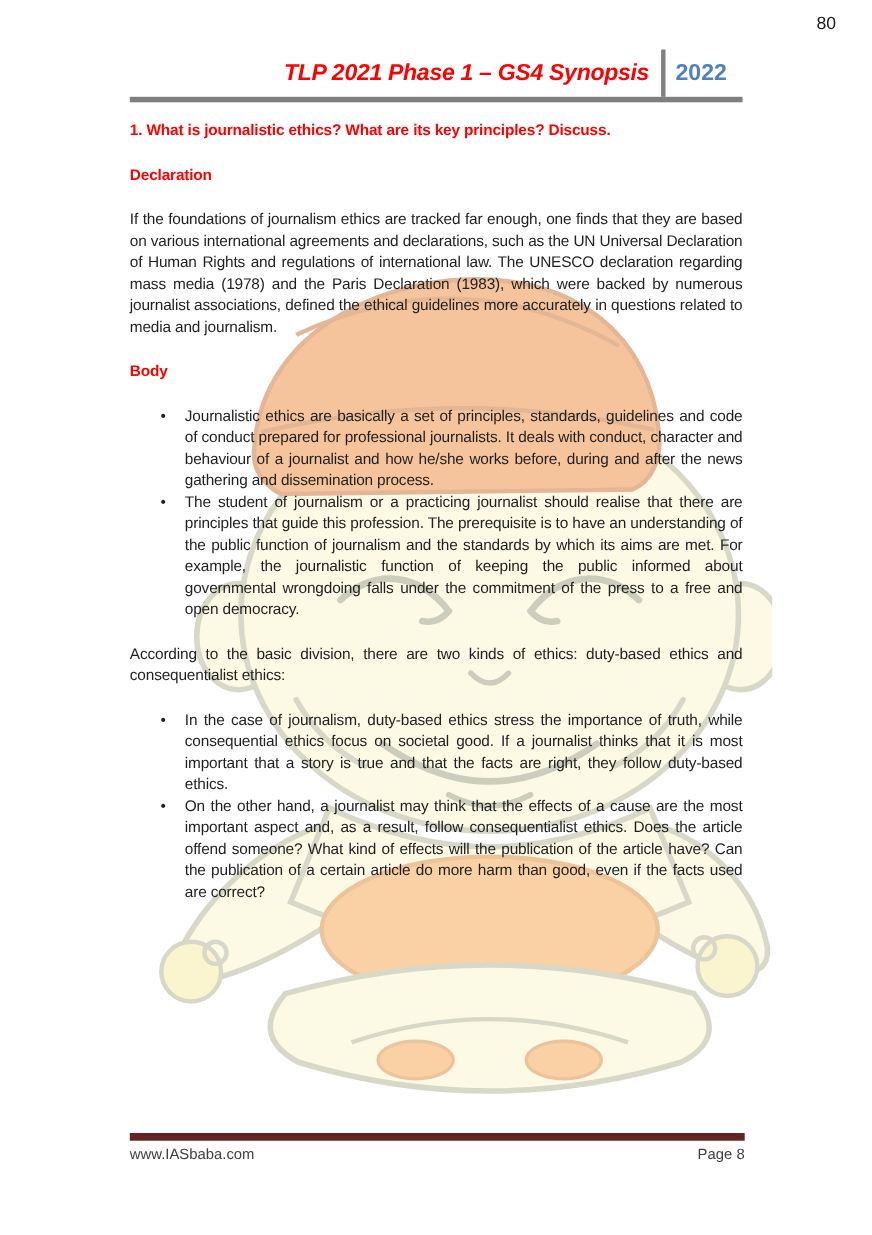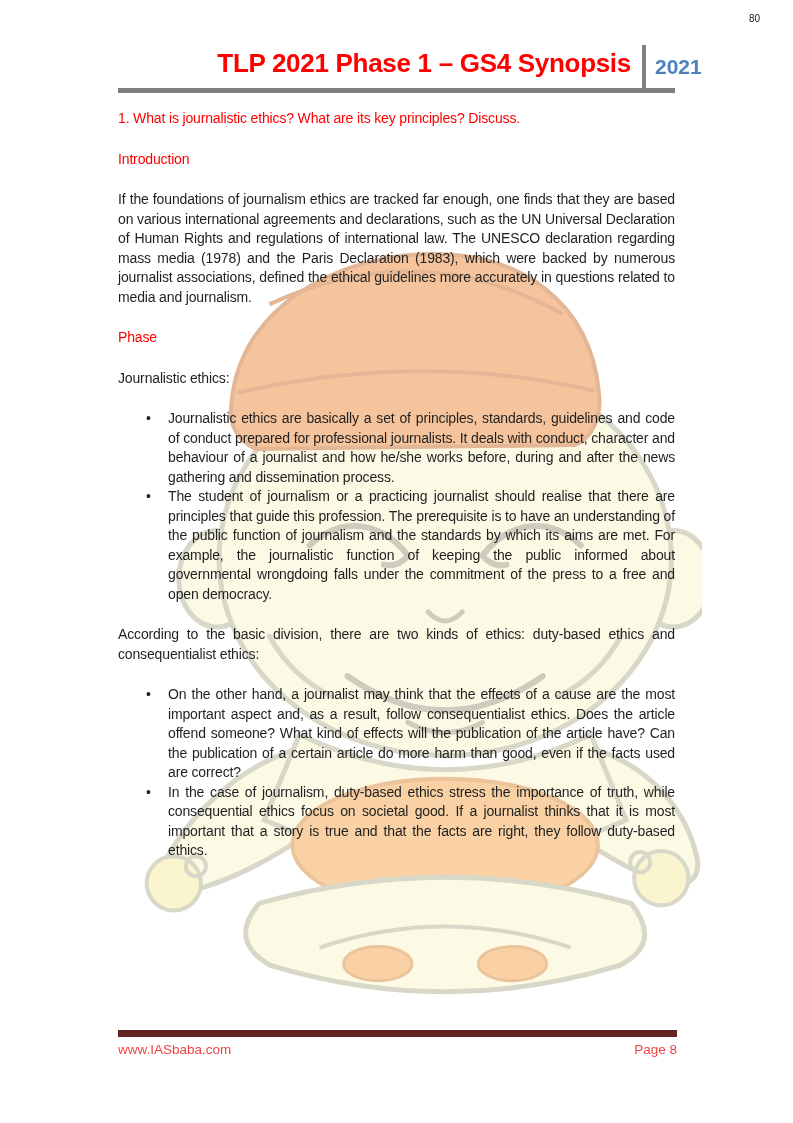--- a/index.html
+++ b/index.html
@@ -6,32 +6,32 @@
   .page {
     position:relative;
     width:793px; height:1123px;
     background:#ffffff;
     overflow:hidden;
     font-family:"Liberation Sans", sans-serif;
     color:#1f1f1f;
   }
   .corner-page-number {
     position:absolute; top:13px; right:33px;
-    font-size:10px; color:#1a1a1a; z-index:2;
+    font-size:16px; color:#1a1a1a; z-index:2;
   }
   
   .header { position:relative; height:88px; z-index:2; }
   .header-row {
     position:absolute; bottom:0; left:0; width:100%;
     display:flex; justify-content:center; align-items:flex-end;
     transform:translateX(63px);
   }
   .header-title {
-    color:#ff0000; font-weight:bold; font-size:26px;
-    letter-spacing:-0.3px; padding-bottom:9px; white-space:nowrap;
+    color:#ff0000; font-weight:bold; font-size:21px;
+    letter-spacing:-0.3px; padding-bottom:9px; white-space:nowrap;font-style:italic;
   }
   .header-divider {
     width:4px; height:43px; background:#808080;
     margin:0 9px 0 11px; flex:0 0 auto;
   }
   .header-year {
     color:#4f81bd; font-weight:bold; font-size:21px;
     padding-bottom:9px;
   }
   .header-rule {
@@ -39,21 +39,21 @@
     position:relative; z-index:2;
   }
   
   .content {
     position:relative; z-index:1;
     margin:0; padding:16px 118px 0 118px;
     font-size:14px; line-height:19.5px;
     letter-spacing:-0.15px;
   }
   .content p { margin:0 0 21px 0; text-align:justify; }
-  .q-heading, .sec-heading { color:#ff0000; font-weight:normal; text-align:center; }
+  .q-heading, .sec-heading { color:#ff0000; font-weight:bold; text-align:center; }
   ul.bullets {
     margin:0 0 21px 0; padding:0; list-style:none;
   }
   ul.bullets li {
     position:relative; padding-left:50px; margin:0;
     text-align:justify;
   }
   ul.bullets li::before {
     content:"\2022";
     position:absolute; left:28px; top:0;
@@ -64,21 +64,21 @@
     width:584px; height:784px;
     z-index:0; opacity:0.5; pointer-events:none;
   }
   
   .footer {
     position:absolute; left:118px; right:116px; top:1030px; z-index:2;
   }
   .footer-bar { height:7px; background:#632423; }
   .footer-row {
     display:flex; justify-content:space-between;
-    margin-top:5px; font-size:13.5px; color:#ef4444;
+    margin-top:5px; font-size:13.5px; color:#404040;
   }
 </style>
 </head>
 <body>
 
 <div class="page">
 
   <div class="corner-page-number">80</div>
 
   <svg class="watermark" viewBox="0 0 580 780" xmlns="http://www.w3.org/2000/svg">
@@ -119,45 +119,44 @@
     <path d="M288,478 Q325,498 362,478" fill="none" stroke="#9C9C7E" stroke-width="5" stroke-linecap="round"></path>
 
     <path d="M150,392 Q172,432 212,452" fill="none" stroke="#B3B394" stroke-width="5" stroke-linecap="round"></path>
     <path d="M500,392 Q478,432 438,452" fill="none" stroke="#B3B394" stroke-width="5" stroke-linecap="round"></path>
   </svg>
 
   <header class="header">
     <div class="header-row">
       <span class="header-title">TLP 2021 Phase 1 – GS4 Synopsis</span>
       <span class="header-divider"></span>
-      <span class="header-year">2021</span>
+      <span class="header-year">2022</span>
     </div>
   </header>
   <div class="header-rule"></div>
 
   <main class="content">
     <p class="q-heading">1. What is journalistic ethics? What are its key principles? Discuss.</p>
 
 
-    <p class="sec-heading">Introduction</p>
+    <p class="sec-heading">Declaration</p>
     <p class="para">If the foundations of journalism ethics are tracked far enough, one finds that they are based on various international agreements and declarations, such as the UN Universal Declaration of Human Rights and regulations of international law. The UNESCO declaration regarding mass media (1978) and the Paris Declaration (1983), which were backed by numerous journalist associations, defined the ethical guidelines more accurately in questions related to media and journalism.</p>
 
-    <p class="sec-heading">Phase</p>
-    <p class="para">Journalistic ethics:</p>
+    <p class="sec-heading">Body</p>
 
     <ul class="bullets">
       <li>Journalistic ethics are basically a set of principles, standards, guidelines and code of conduct prepared for professional journalists. It deals with conduct, character and behaviour of a journalist and how he/she works before, during and after the news gathering and dissemination process.</li>
       <li>The student of journalism or a practicing journalist should realise that there are principles that guide this profession. The prerequisite is to have an understanding of the public function of journalism and the standards by which its aims are met. For example, the journalistic function of keeping the public informed about governmental wrongdoing falls under the commitment of the press to a free and open democracy.</li>
     </ul>
 
     <p class="para">According to the basic division, there are two kinds of ethics: duty-based ethics and consequentialist ethics:</p>
 
     <ul class="bullets">
+      <li>In the case of journalism, duty-based ethics stress the importance of truth, while consequential ethics focus on societal good. If a journalist thinks that it is most important that a story is true and that the facts are right, they follow duty-based ethics.</li>
       <li>On the other hand, a journalist may think that the effects of a cause are the most important aspect and, as a result, follow consequentialist ethics. Does the article offend someone? What kind of effects will the publication of the article have? Can the publication of a certain article do more harm than good, even if the facts used are correct?</li>
-      <li>In the case of journalism, duty-based ethics stress the importance of truth, while consequential ethics focus on societal good. If a journalist thinks that it is most important that a story is true and that the facts are right, they follow duty-based ethics.</li>
     </ul>
   </main>
 
   <footer class="footer">
     <div class="footer-bar"></div>
     <div class="footer-row">
       <span>www.IASbaba.com</span>
       <span>Page 8</span>
     </div>
   </footer>

